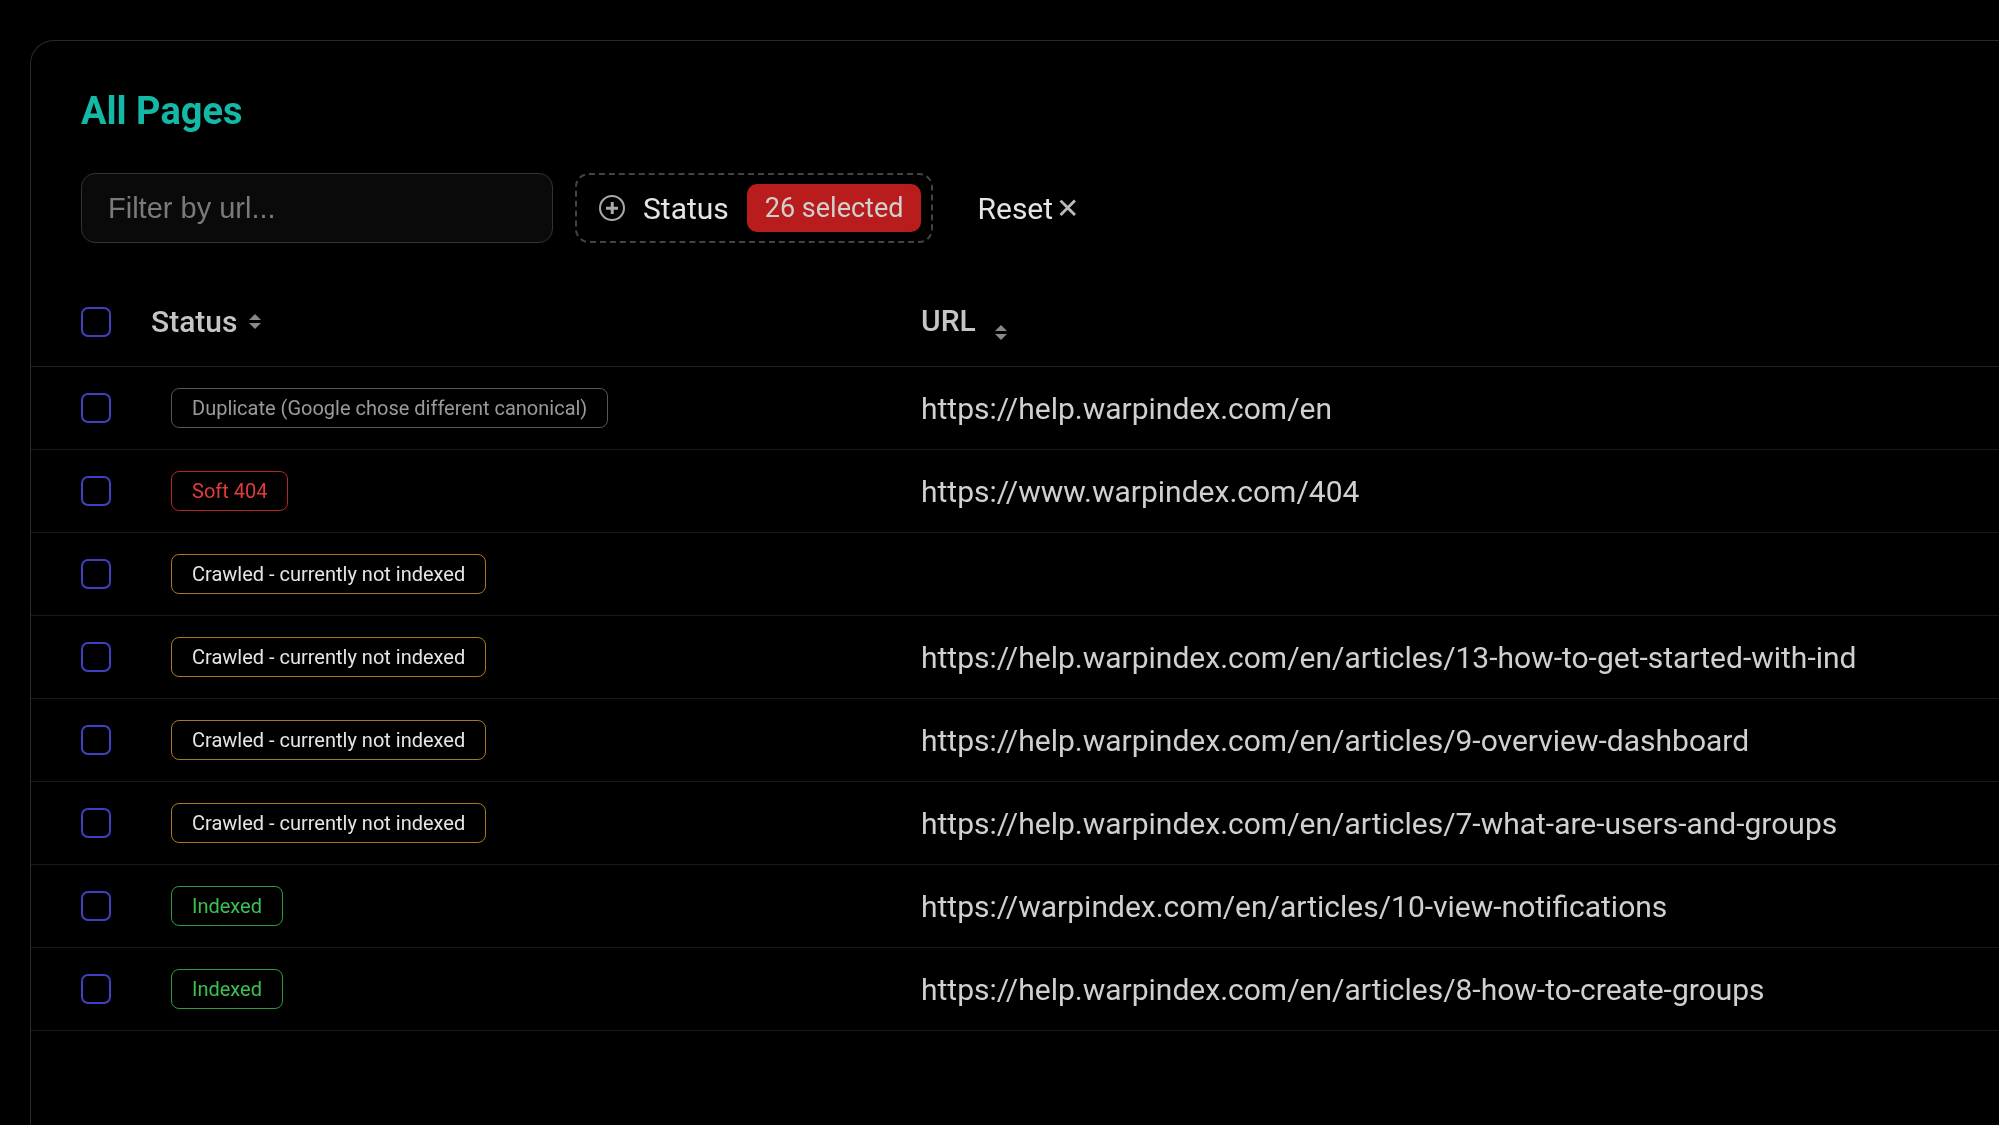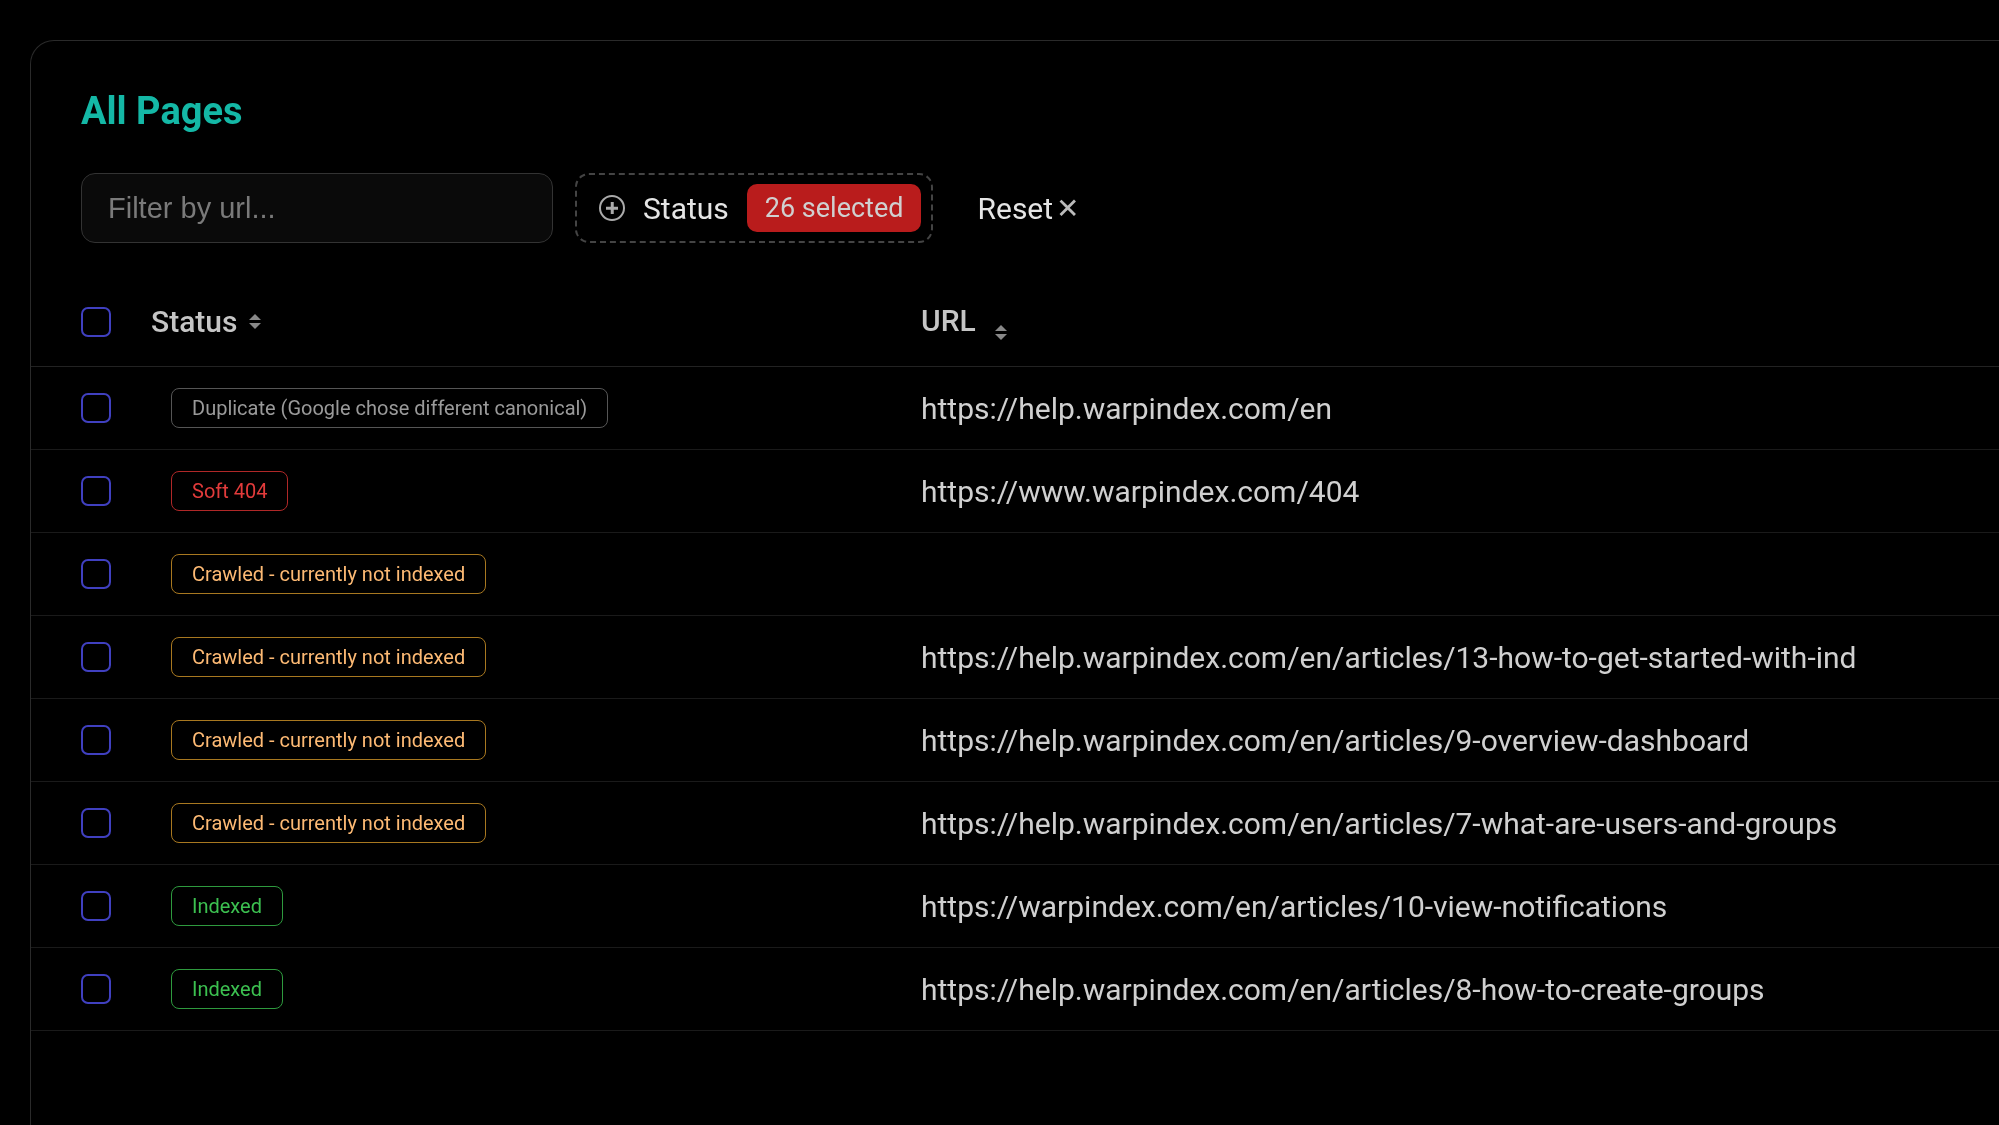--- a/index.html
+++ b/index.html
@@ -174,21 +174,21 @@
   .badge {
     display: inline-block;
     padding: 7px 20px;
     border-radius: 8px;
     font-size: 20px;
     border: 1.5px solid;
     margin-left: 20px;
   }
   .badge-gray   { color: #9a9a9a; border-color: #555; }
   .badge-red    { color: #e23b3b; border-color: #b02828; }
-  .badge-amber  { color: #fdba74; border-color: #a87820; }
+  .badge-amber  { color: #e5e5e5; border-color: #a87820; }
   .badge-green  { color: #3cc050; border-color: #2e9a3e; }
 </style>
 </head>
 <body>
 
 <div class="panel">
 
   <h1 class="title">All Pages</h1>
 
   <div class="toolbar">

